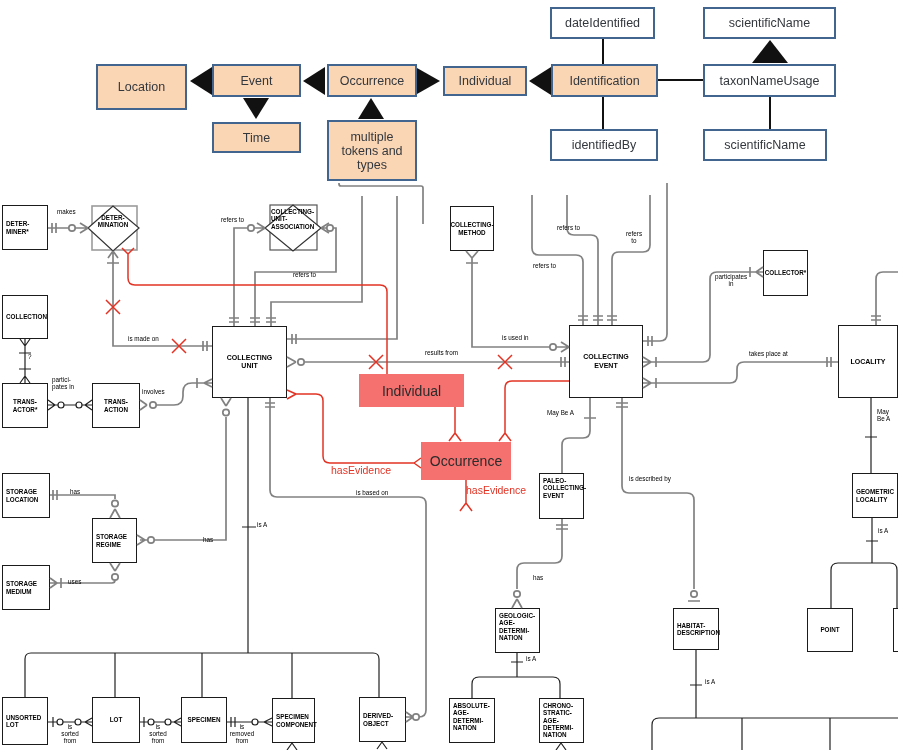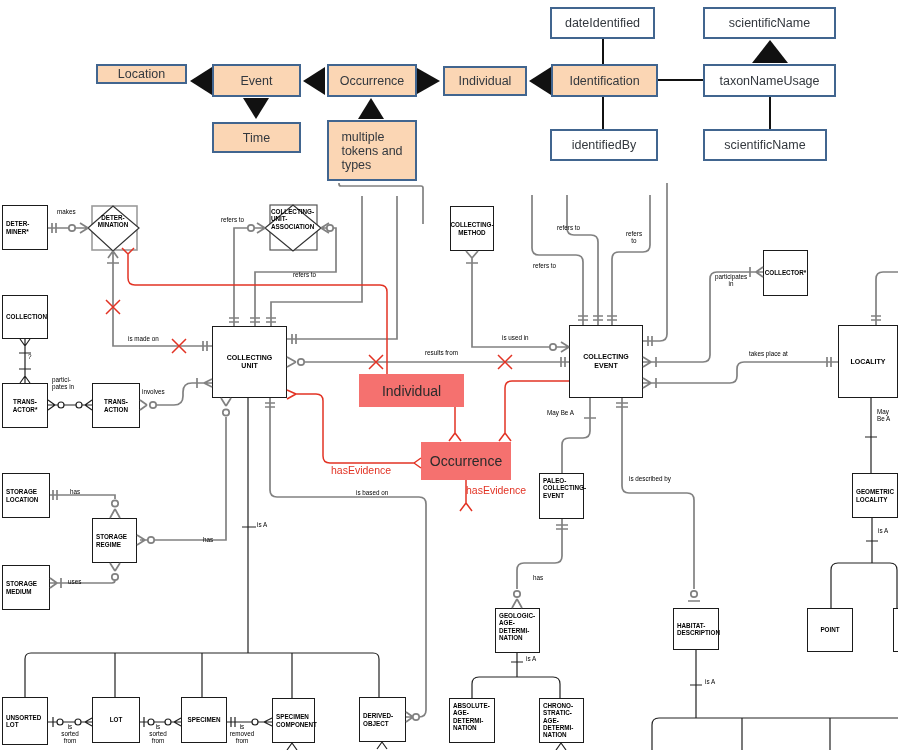--- a/index.html
+++ b/index.html
@@ -1,20 +1,20 @@
 <!DOCTYPE html>
 <html><head>
 <meta charset="utf-8">
 <style>
   html,body{margin:0;padding:0;background:#fff;}
   .stage{position:relative;width:898px;height:750px;background:#fff;overflow:hidden;
          font-family:"Liberation Sans",sans-serif;}
   
   .tbox{position:absolute;box-sizing:border-box;border:2px solid #41658F;background:#FBD6B4;
-        display:flex;align-items:center;justify-content:center;text-align:left;
+        display:flex;align-items:center;justify-content:center;text-align:center;
         font-size:12.5px;line-height:14px;color:#33383E;white-space:pre-line;z-index:2;}
   .tbox.white{background:#fff;}
   
   .ebox{position:absolute;box-sizing:border-box;border:1.2px solid #1b1b1b;background:#fff;
         font-size:6.3px;font-weight:bold;line-height:7.3px;color:#000;white-space:pre-line;
         display:flex;flex-direction:column;justify-content:center;padding:1px 1px 1px 3px;z-index:1;}
   .ebox.center{align-items:center;text-align:center;padding:1px;}
   .ebox.top{justify-content:flex-start;padding-top:3px;}
   .dtext{position:absolute;font-size:6.3px;font-weight:bold;line-height:7.3px;
          white-space:pre-line;z-index:4;color:#000;}
@@ -24,21 +24,21 @@
         justify-content:center;font-size:14px;color:#2b2b2b;z-index:2;}
   .redlbl{position:absolute;color:#E23324;font-size:10.5px;z-index:4;}
   .note{position:absolute;font-size:12px;line-height:14.2px;color:#111;white-space:pre-line;z-index:4;}
   svg.wires{position:absolute;left:0;top:0;z-index:3;pointer-events:none;}
 </style>
 </head>
 <body>
 
 <div class="stage">
 
-  <div class="tbox" style="left:96px;top:64px;width:91px;height:20px">Location</div>
+  <div class="tbox" style="left:96px;top:64px;width:91px;height:46px">Location</div>
   <div class="tbox" style="left:212px;top:64px;width:89px;height:33px">Event</div>
   <div class="tbox" style="left:327px;top:64px;width:90px;height:33px">Occurrence</div>
   <div class="tbox" style="left:443px;top:66px;width:84px;height:30px">Individual</div>
   <div class="tbox" style="left:551px;top:64px;width:107px;height:33px">Identification</div>
   <div class="tbox" style="left:212px;top:122px;width:89px;height:31px">Time</div>
   <div class="tbox" style="left:327px;top:120px;width:90px;height:61px">multiple
 tokens and
 types</div>
   <div class="tbox white" style="left:550px;top:7px;width:105px;height:32px">dateIdentified</div>
   <div class="tbox white" style="left:703px;top:7px;width:133px;height:32px">scientificName</div>

